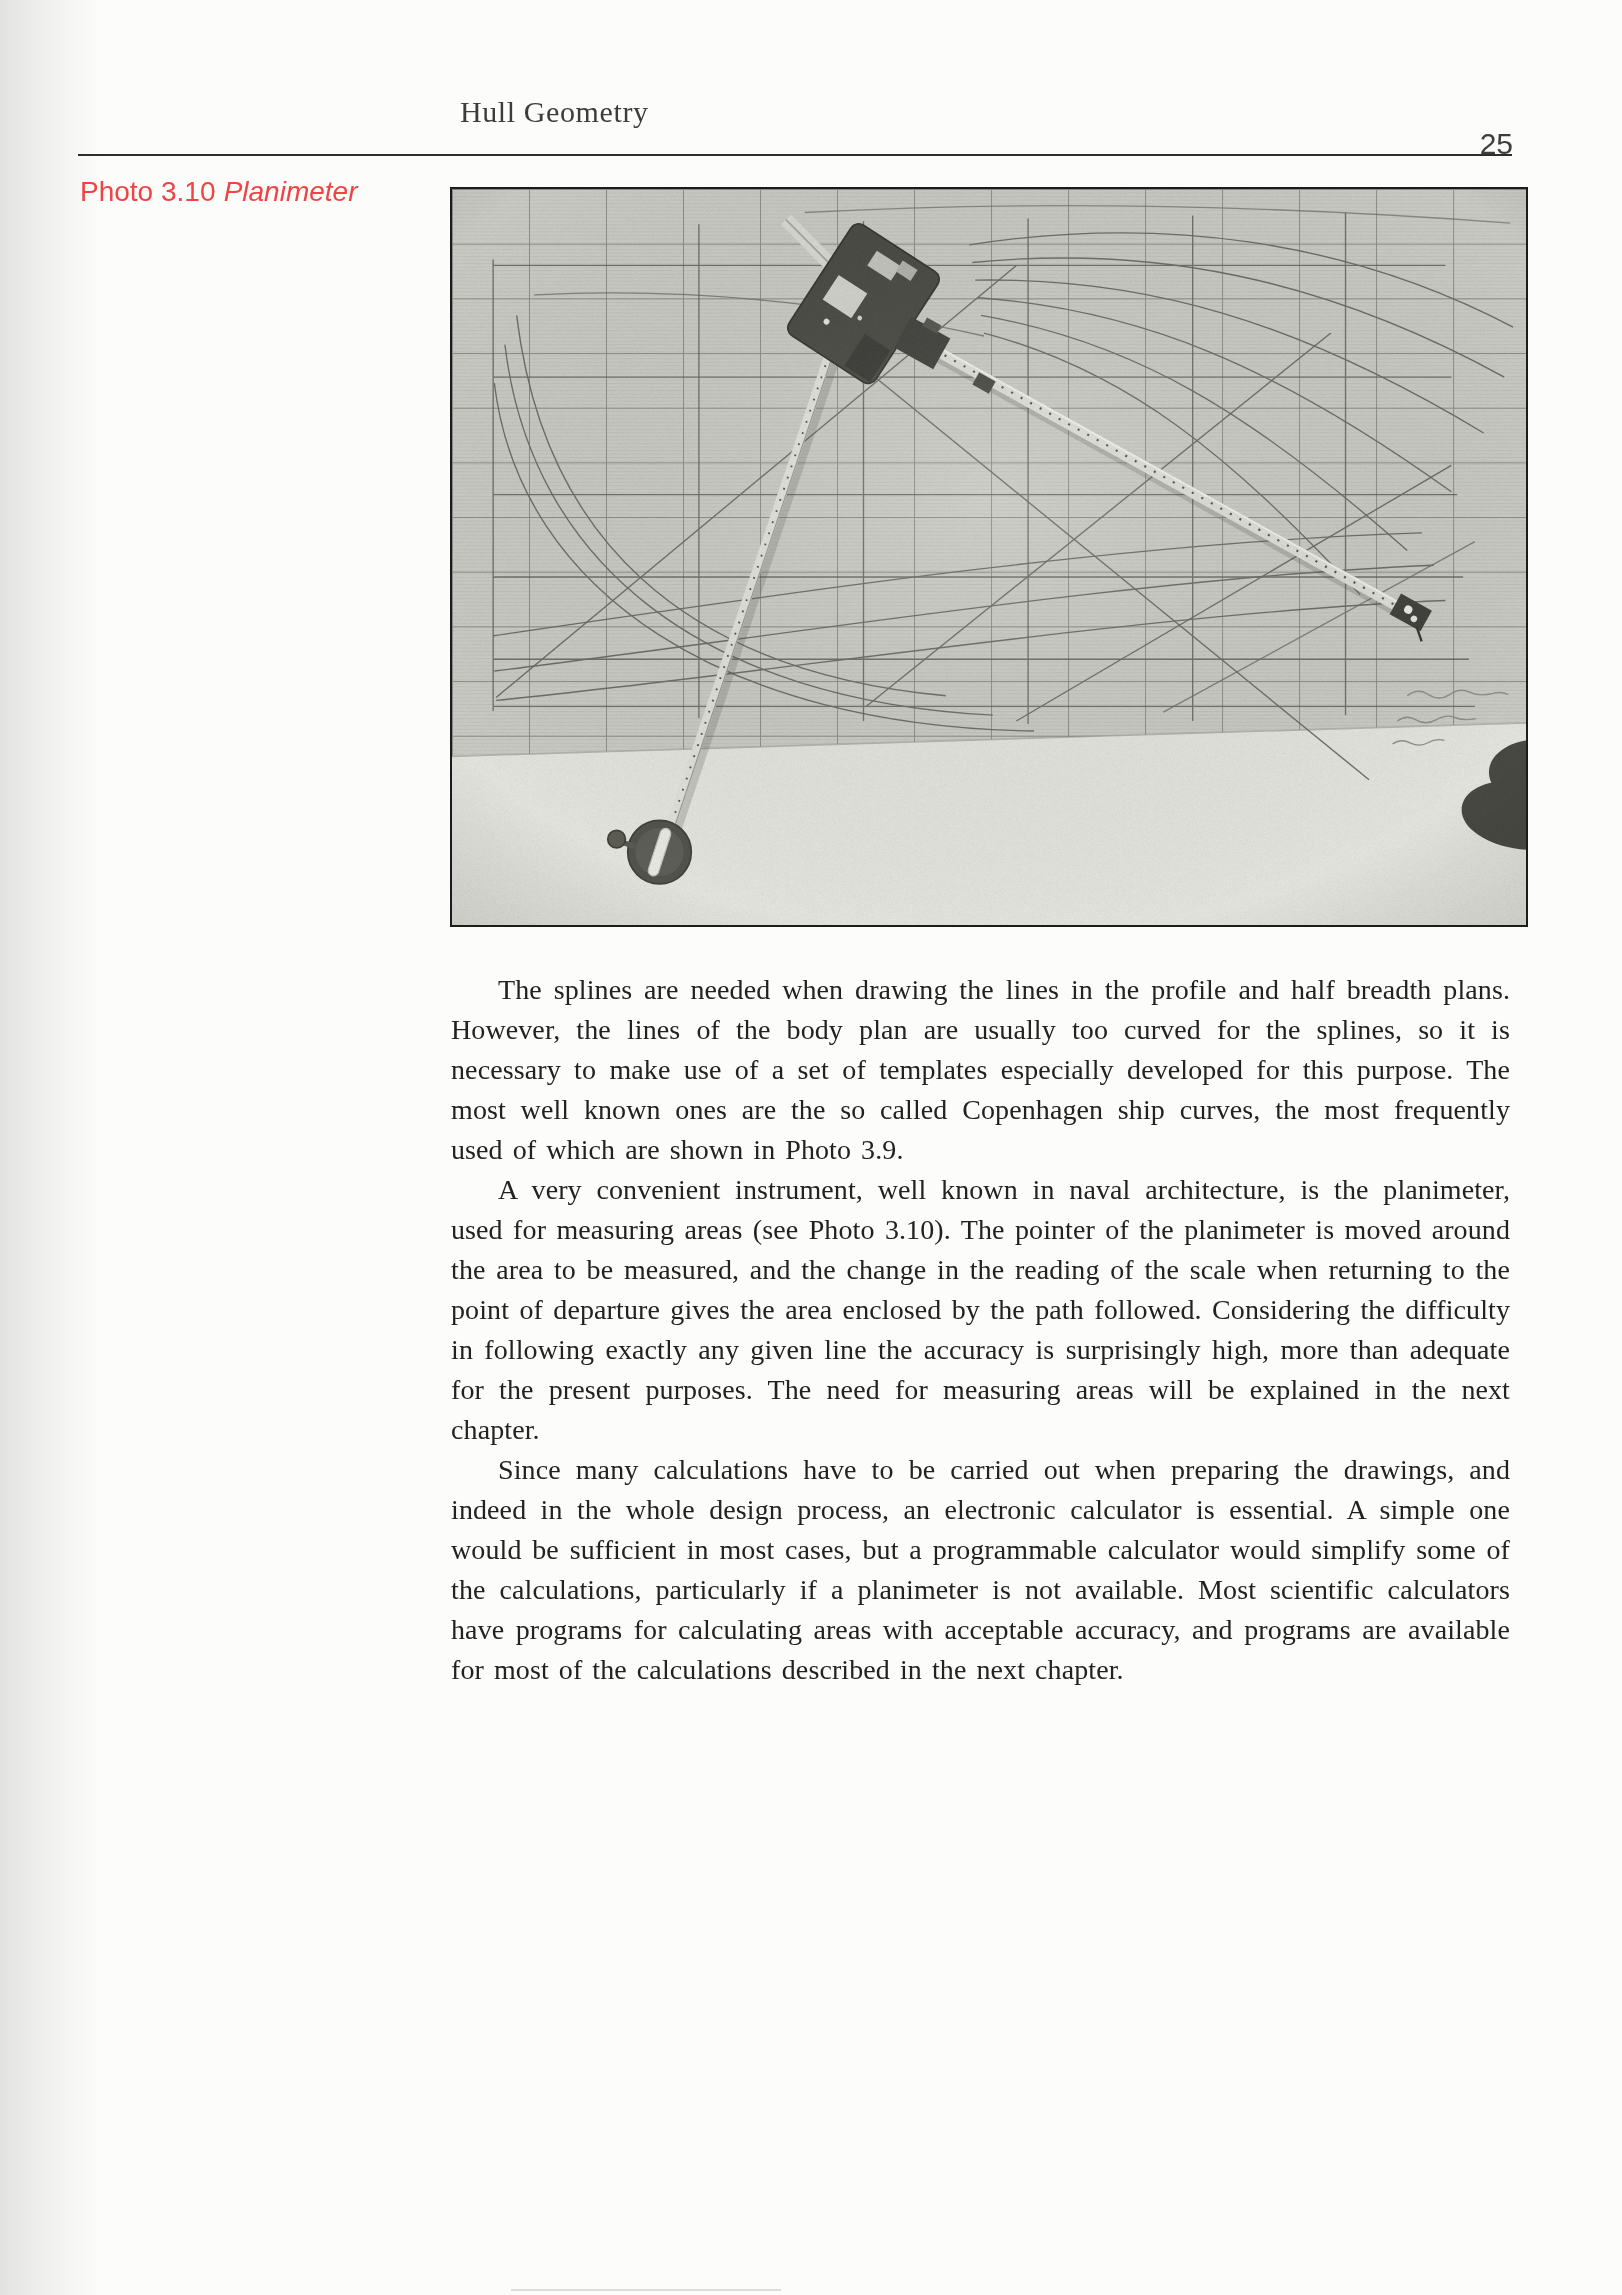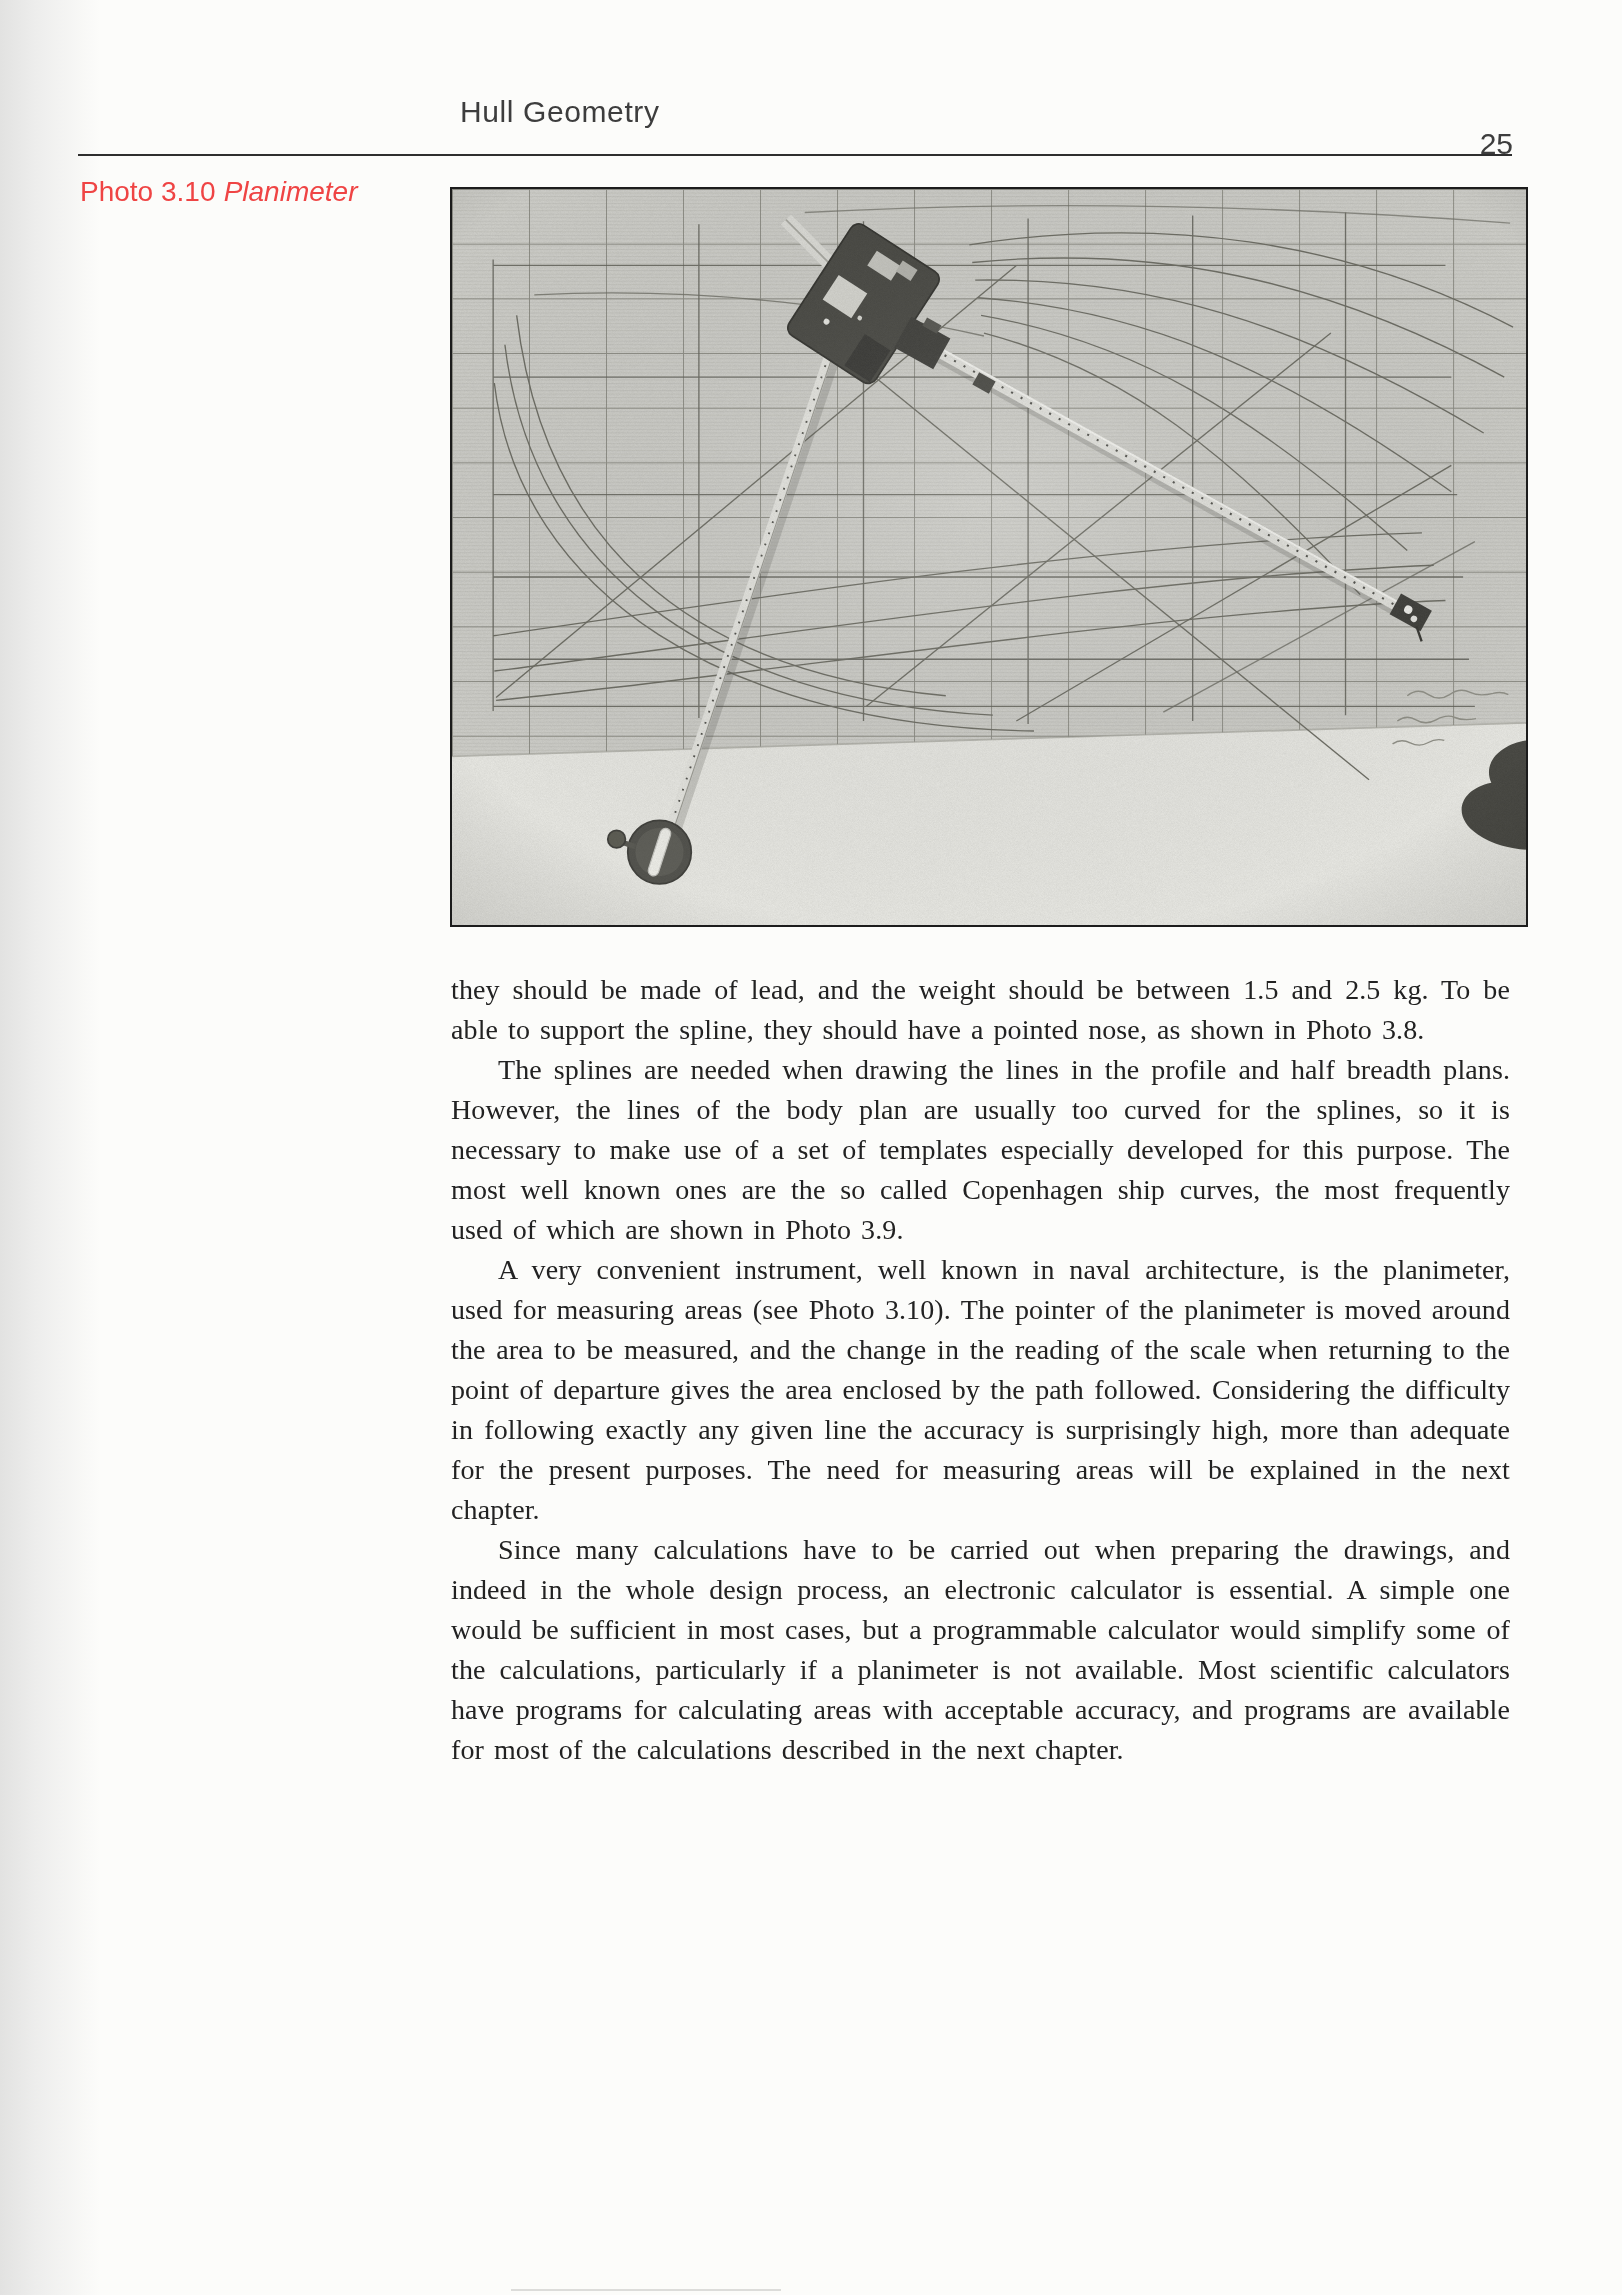--- a/index.html
+++ b/index.html
@@ -10,21 +10,21 @@
     font-family:"Liberation Serif", serif;
     overflow:hidden;
   }
   
   .binding-shadow {
     position:absolute; left:0; top:0; width:100px; height:2295px;
     background:linear-gradient(90deg, #e2e2e1 0%, #ededec 35%, rgba(255,255,255,0) 100%);
   }
   .running-header-title {
     position:absolute; left:460px; top:95px;
-    font-family:Liberation Sans, sans-serif;
+    font-family:Liberation Serif, serif;
     font-size:30px; color:#3d3d3d; letter-spacing:0.6px;
   }
   .running-header-page {
     position:absolute; right:109px; top:95px;
     font-family:"Liberation Sans", sans-serif;
     font-size:30px; color:#3d3d3d;margin-top:32px;
   }
   .header-rule {
     position:absolute; left:78px; top:154px; width:1434px; height:2.4px;
     background:#2e2e2e;
@@ -198,20 +198,19 @@
     </g>
 
     <path d="M1827 938 C1786 944 1752 974 1768 1010 C1712 1022 1700 1068 1745 1098 C1770 1115 1800 1122 1827 1124 Z" fill="#43433e"></path>
 
     <rect x="0" y="0" width="1827" height="1252" filter="url(#noise)" opacity="0.5"></rect>
     <rect x="0" y="0" width="1827" height="1252" fill="url(#vignette)"></rect>
   </svg>
 </div>
 
 <div class="body-text">
-  <p>they should be made of lead, and the weight should be between 1.5 and 2.5 kg. To be able to support the spline, they should have a pointed nose, as shown in Photo 3.8.</p>
   <p class="indent">The splines are needed when drawing the lines in the profile and half breadth plans. However, the lines of the body plan are usually too curved for the splines, so it is necessary to make use of a set of templates especially developed for this purpose. The most well known ones are the so called Copenhagen ship curves, the most frequently used of which are shown in Photo 3.9.</p>
   <p class="indent">A very convenient instrument, well known in naval architecture, is the planimeter, used for measuring areas (see Photo 3.10). The pointer of the planimeter is moved around the area to be measured, and the change in the reading of the scale when returning to the point of departure gives the area enclosed by the path followed. Considering the difficulty in following exactly any given line the accuracy is surprisingly high, more than adequate for the present purposes. The need for measuring areas will be explained in the next chapter.</p>
   <p class="indent">Since many calculations have to be carried out when preparing the drawings, and indeed in the whole design process, an electronic calculator is essential. A simple one would be sufficient in most cases, but a programmable calculator would simplify some of the calculations, particularly if a planimeter is not available. Most scientific calculators have programs for calculating areas with acceptable accuracy, and programs are available for most of the calculations described in the next chapter.</p>
 </div>
 
 <div class="bottom-smudge"></div>
 
 
 </body></html>

